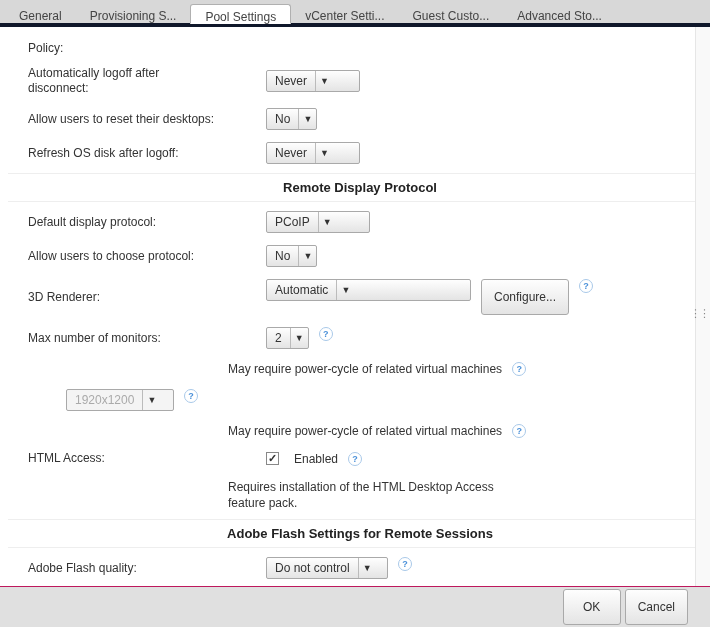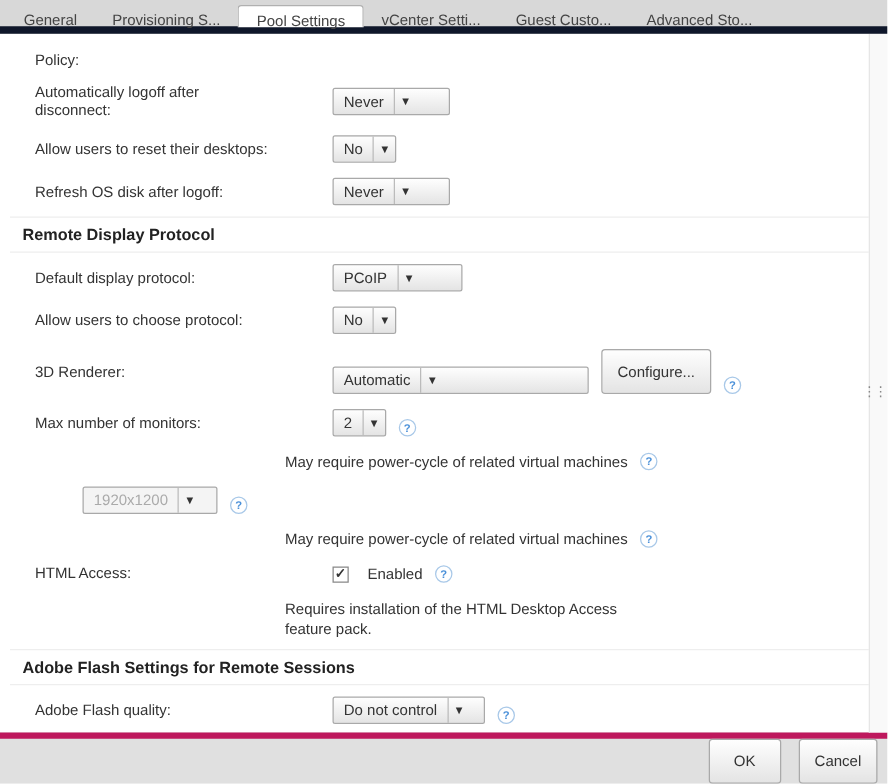--- a/index.html
+++ b/index.html
@@ -1,26 +1,26 @@
 <!DOCTYPE html>
 <html><head>
 <meta charset="utf-8">
 <style>
 * { box-sizing: border-box; margin: 0; padding: 0; }
 body { font-family: Arial, sans-serif; font-size: 12px; color: #333; background: #fff; width: 710px; height: 627px; overflow: hidden; position: relative; }
-.tabs { display: flex; background: #d8d8d8; border-bottom: 6px solid #0f172a; height: 27px; padding-left: 5px; padding-top: 4px; }
+.tabs { display: flex; background: #d8d8d8; border-bottom: 4px solid #0f172a; height: 27px; padding-left: 5px; padding-top: 4px; }
 .tab { padding: 5px 14px; cursor: pointer; color: #444; position: relative; border-top-left-radius: 3px; border-top-right-radius: 3px;}
 .tab.active { background: #fff; border: 1px solid #b0b0b0; border-bottom: 1px solid #fff; margin-bottom: -1px; }
 .content { height: 559px; overflow-y: auto; padding: 8px 8px 8px 8px; position: relative; }
 .scroll-edge { position: absolute; right: 0; top: 27px; width: 15px; height: 559px; border-left: 1px solid #e6e6e6; background: #f9f9f9;}
 .drag-handle { position: absolute; right: 2px; top: 50%; font-size: 11px; color: #888; letter-spacing: -2px;}
-.section-title { font-weight: bold; font-size: 13px; color: #222; padding: 6px 0 6px 10px; border-bottom: 1px solid #eee;}
+.section-title { font-weight: bold; font-size: 13px; color: #222; padding: 6px 0 6px 10px; border-bottom: 1px solid #eee; text-align: center;}
 .row { display: flex; align-items: center; padding: 3px 0 3px 20px; margin-top: 6px; margin-bottom: 6px; }
 .row .label { width: 200px; padding-right: 10px; color: #333; line-height: 15px;}
-.row .control { flex: 1; display: flex; align-items: flex-end; gap: 10px; padding-left: 38px;}
+.row .control { flex: 1; display: flex; align-items: flex-start; gap: 10px; padding-left: 38px;}
 .dropdown { display: inline-flex; align-items: center; border: 1px solid #a9a9a9; border-radius: 2px; background: linear-gradient(#fefefe,#e4e4e4); height: 22px; cursor: pointer; position: relative;}
 .dropdown .dd-text { padding: 0 8px; font-size: 12px; color: #333;}
 .dropdown.disabled .dd-text { color: #aaa; }
 .dropdown.disabled { background: #f4f4f4; cursor: default;}
 .dropdown .dd-arrow { width: 18px; text-align: center; border-left: 1px solid #bbb; font-size: 9px; color: #333; display: flex; align-items: center; justify-content: center; height: 100%;}
 .dd-w1 { min-width: 94px; }
 .dd-w2 { min-width: 48px; }
 .dd-w3 { min-width: 104px; }
 .dd-w4 { min-width: 205px; }
 .dd-w5 { min-width: 38px; }
@@ -28,21 +28,21 @@
 .dd-w7 { min-width: 122px; }
 .dd-w8 { min-width: 100px; }
 .btn { display: inline-flex; align-items: center; justify-content: center; border: 1px solid #a9a9a9; border-radius: 3px; background: linear-gradient(#fefefe,#e4e4e4); height: 36px; padding: 0 12px; cursor: pointer; font-size: 12px;}
 .help { display: inline-flex; width: 14px; height: 14px; border: 1px solid #a8c8e8; border-radius: 50%; align-items: center; justify-content: center; color: #4a90d9; font-size: 9px; font-weight: bold; cursor: pointer;}
 .note { padding: 4px 0 4px 220px; color: #333; font-size: 12px; display: flex; align-items: center; gap: 10px;}
 .note2 { padding: 4px 0 4px 220px; color: #333; font-size: 12px; max-width: 500px; line-height: 16px;}
 .checkbox { width: 13px; height: 13px; border: 1px solid #888; display: inline-flex; align-items: center; justify-content: center; background: #fff; margin-right: 5px; font-size: 11px; line-height: 10px;}
 .checkbox.checked::after { content: "✓"; color: #333; font-weight: bold;}
 .sep { border-bottom: 1px solid #eee; height:1px; margin-top:4px;}
 .clipped { padding: 6px 0 2px 20px; color: #333;}
-.footer { position: absolute; bottom: 0; left:0; right:0; height: 41px; background: #e0e0e0; border-top: 5px solid #be185d; display:flex; justify-content:flex-end; align-items:center; padding-right: 8px; gap:14px;}
+.footer { position: absolute; bottom: 0; left:0; right:0; height: 41px; background: #e0e0e0; border-top: 1px solid #be185d; display:flex; justify-content:flex-end; align-items:center; padding-right: 22px; gap:4px;}
 .footer .btn { min-width: 58px;}
 </style>
 </head>
 <body>
 
 <div class="tabs">
   <div class="tab">General</div>
   <div class="tab">Provisioning S...</div>
   <div class="tab active">Pool Settings</div>
   <div class="tab">vCenter Setti...</div>

